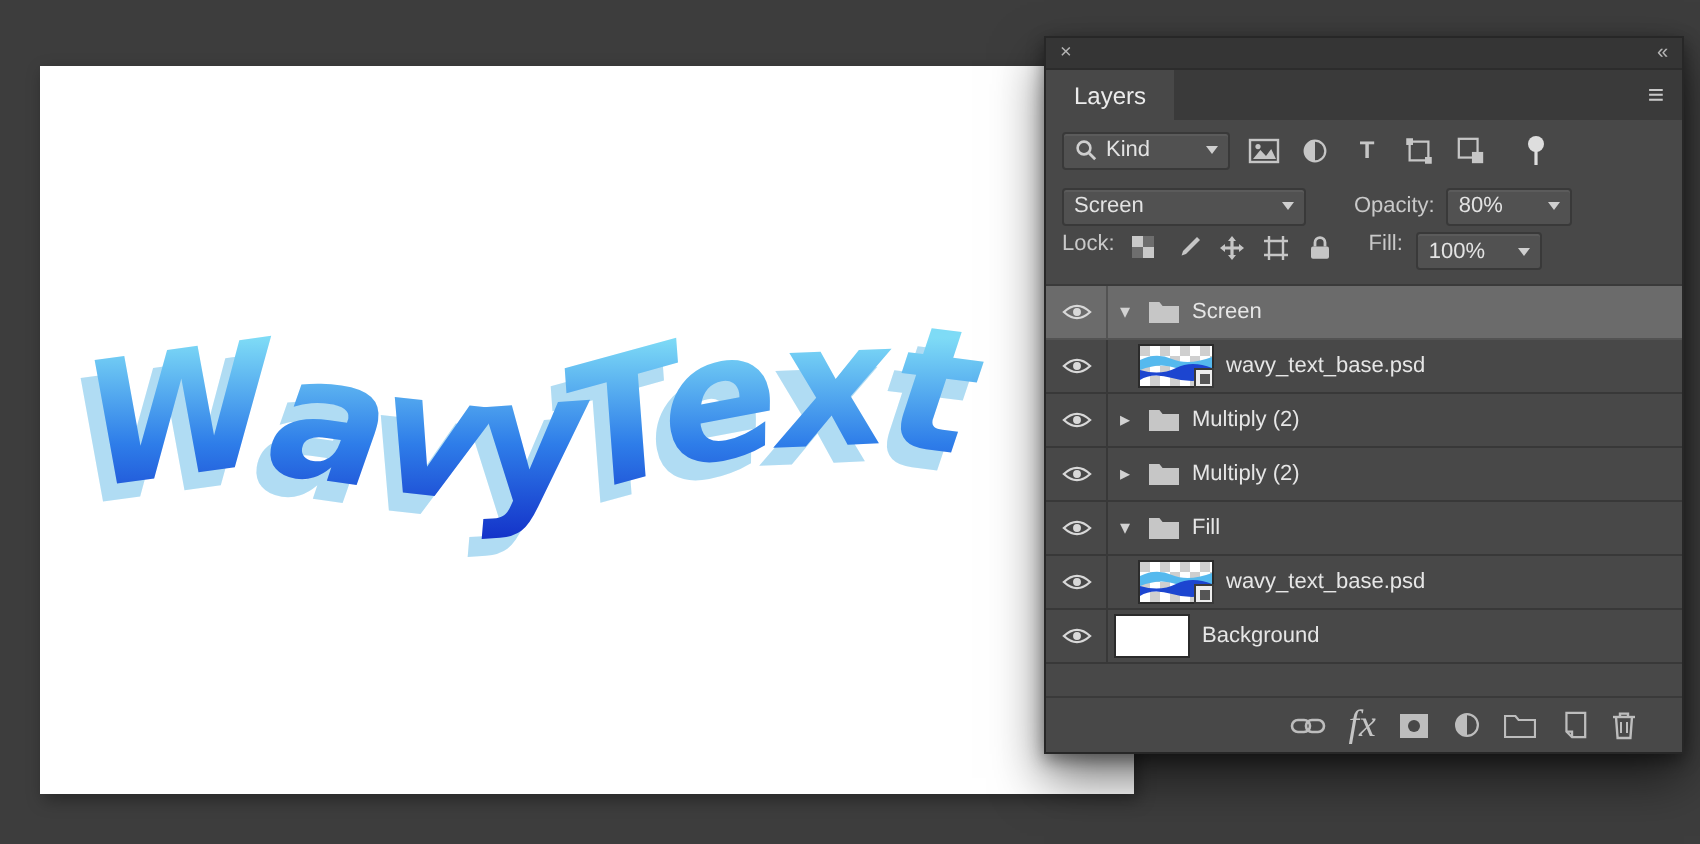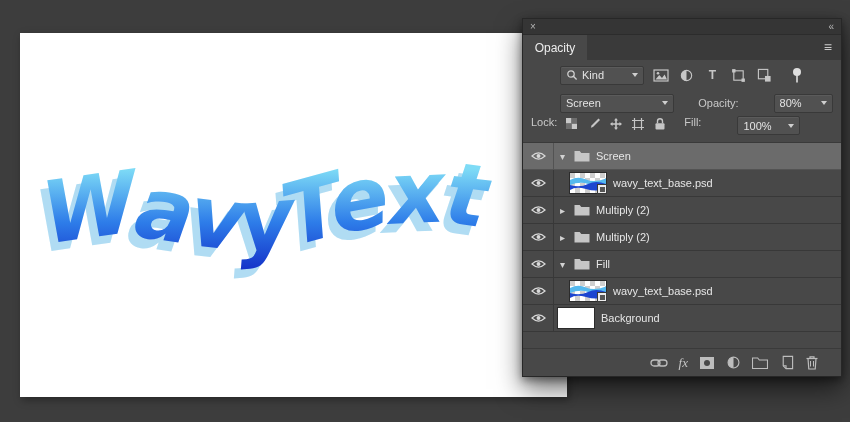--- a/index.html
+++ b/index.html
@@ -20,21 +20,21 @@
   .panel-strip{height:15px;background:#353535;border-bottom:1px solid #2c2c2c;display:flex;
                justify-content:space-between;align-items:center;padding:0 7px;font-size:10px;color:#b5b5b5;}
   .tab-row{height:25px;background:#3a3a3a;display:flex;align-items:stretch;position:relative;}
   .tab{width:64px;background:#484848;display:flex;align-items:center;justify-content:center;
        font-size:12px;color:#ececec;}
   .menu-glyph{position:absolute;right:9px;top:3px;font-size:14px;color:#c9c9c9;line-height:18px;}
 
   .filter-row{height:30px;display:flex;align-items:center;padding:0 8px;gap:7px;}
   .field{height:19px;background:#515151;border:1px solid #393939;border-radius:2px;
          box-shadow:inset 0 1px 0 rgba(255,255,255,.06);display:inline-flex;align-items:center;
-         padding:0 5px;gap:4px;color:#e3e3e3;box-sizing:border-box;margin-left:29px;}
+         padding:0 5px;gap:4px;color:#e3e3e3;box-sizing:border-box;}
   .chev{width:0;height:0;border-left:3.5px solid transparent;border-right:3.5px solid transparent;
         border-top:4.5px solid #cfcfcf;margin-left:auto;}
   .kind{width:84px;}
   .mode{width:122px;}
   .small{width:63px;}
   .ficon{width:19px;height:19px;display:flex;align-items:center;justify-content:center;}
   .ficon.type-t{font-size:12px;font-weight:bold;color:#c6c6c6;}
   .ficon.pin{margin-left:6px;}
 
   .blend-row{height:26px;display:flex;align-items:center;padding:0 8px;gap:6px;}
@@ -56,21 +56,21 @@
   .thumb.smart svg{position:absolute;inset:0;}
   .badge{position:absolute;right:-1px;bottom:-1px;width:10px;height:10px;background:#ededed;
          border:1px solid #3a3a3a;box-sizing:border-box;}
   .badge::before{content:"";position:absolute;left:1.5px;top:1.5px;width:5px;height:5px;background:#555;}
   .bgthumb{background:#ffffff;}
 
   .bottom-bar{position:absolute;left:0;right:0;bottom:0;height:27px;background:#484848;
               border-top:1px solid #3a3a3a;display:flex;align-items:center;justify-content:flex-end;
               gap:11px;padding-right:22px;}
   .bicon{height:16px;display:flex;align-items:center;justify-content:center;color:#bdbdbd;}
-  .bicon.fx{font-style:italic;font-size:13px;font-family:"Liberation Serif",serif;color:#c4c4c4;}
+  .bicon.fx{font-style:italic;font-size:19px;font-family:"Liberation Serif",serif;color:#c4c4c4;}
 </style>
 </head>
 <body>
 
 <div class="workspace">
 
   <div class="canvas">
     <svg class="art" viewBox="0 0 547 364">
       <defs>
         <linearGradient id="txtGrad" gradientUnits="userSpaceOnUse" x1="0" y1="136" x2="0" y2="238">
@@ -91,21 +91,21 @@
 
   <div class="panel">
 
     <div class="panel-strip">
       <span>×</span>
       <span>«</span>
     </div>
 
     <div class="tab-row">
       <div class="tab">
-        <span>Opacity</span>
+        <span>Layers</span>
       </div>
       <span class="menu-glyph">≡</span>
     </div>
 
     <div class="filter-row">
       <div class="field kind">
         <svg width="12" height="12" viewBox="0 0 12 12">
           <circle cx="5" cy="5" r="3.2" fill="none" stroke="#cfcfcf" stroke-width="1.3"></circle>
           <line x1="7.6" y1="7.6" x2="10.6" y2="10.6" stroke="#cfcfcf" stroke-width="1.4"></line>
         </svg>

